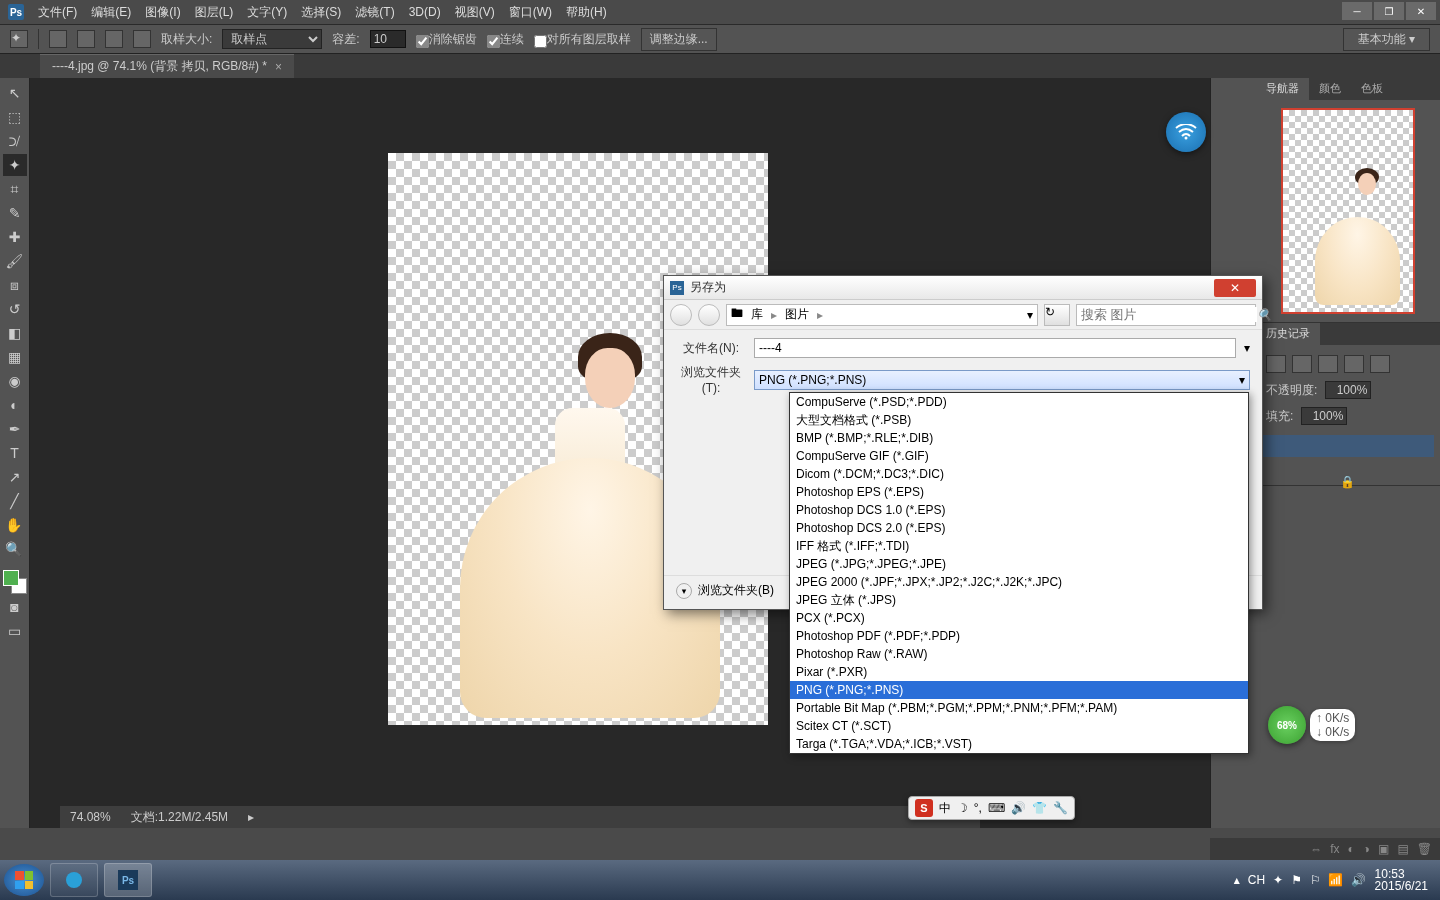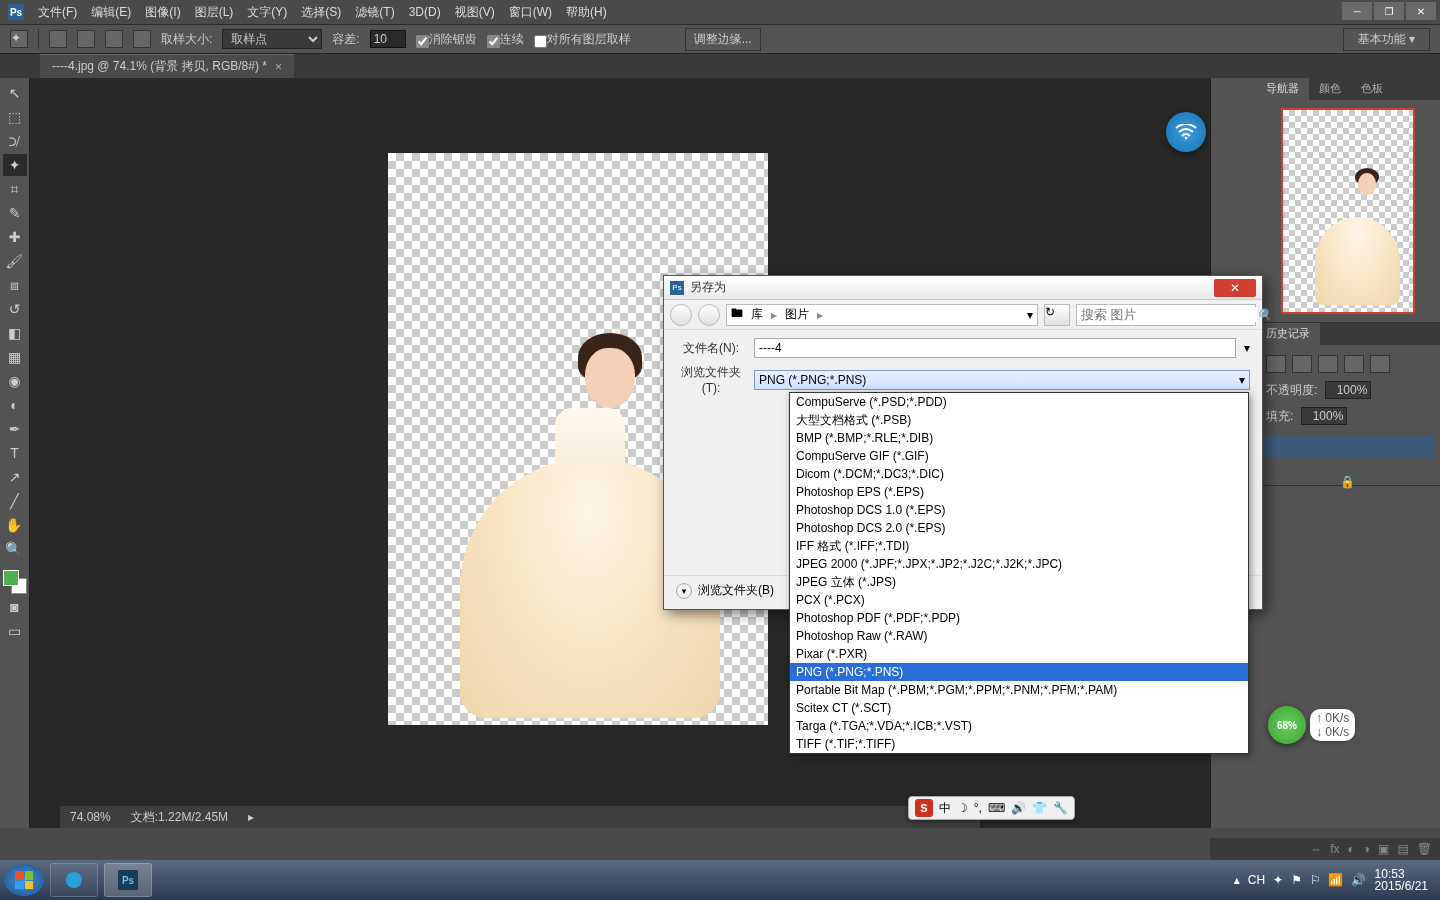--- a/index.html
+++ b/index.html
@@ -12,21 +12,21 @@
 .window-controls { position: absolute; right: 4px; top: 2px; display: flex; gap: 2px; }
 .win-ctrl { width: 30px; height: 18px; background: #6a6a6a; color: #fff; display: flex; align-items: center; justify-content: center; cursor: pointer; font-size: 10px; }
 
 
 .optionsbar { background: #535353; height: 30px; border-top: 1px solid #2a2a2a; border-bottom: 1px solid #222; display: flex; align-items: center; padding: 0 10px; gap: 10px; color: #ccc; }
 .opt-icon { width: 18px; height: 18px; background: #666; border: 1px solid #333; }
 .opt-select { background: #3a3a3a; color: #ccc; border: 1px solid #222; padding: 1px 4px; width: 100px; }
 .opt-input { background: #2a2a2a; color: #ccc; border: 1px solid #111; width: 36px; padding: 1px 3px; }
 .opt-check { display: flex; align-items: flex-end; }
 .opt-check input { accent-color: #888; }
-.opt-btn { background: #555; border: 1px solid #333; color: #ccc; padding: 2px 8px; margin-left: 44px; }
+.opt-btn { background: #555; border: 1px solid #333; color: #ccc; padding: 2px 8px; }
 .workspace-btn { margin-left: auto; background: #555; border: 1px solid #333; color: #ccc; padding: 2px 14px; }
 
 
 .doc-tabs { background: #3a3a3a; height: 24px; display: flex; align-items: center; padding-left: 40px; }
 .doc-tab { background: #4a4a4a; color: #ccc; padding: 3px 12px; border-top: 1px solid #666; font-size: 11px; display: flex; align-items: center; gap: 8px; }
 .doc-tab .close { color: #aaa; cursor: pointer; }
 
 
 .main { display: flex; height: 750px; }
 
@@ -327,20 +327,21 @@
 <div class="dropdown" id="fmt-dd">
     <div class="dd-item">CompuServe (*.PSD;*.PDD)</div>
     <div class="dd-item">大型文档格式 (*.PSB)</div>
     <div class="dd-item">BMP (*.BMP;*.RLE;*.DIB)</div>
     <div class="dd-item">CompuServe GIF (*.GIF)</div>
     <div class="dd-item">Dicom (*.DCM;*.DC3;*.DIC)</div>
     <div class="dd-item">Photoshop EPS (*.EPS)</div>
     <div class="dd-item">Photoshop DCS 1.0 (*.EPS)</div>
     <div class="dd-item">Photoshop DCS 2.0 (*.EPS)</div>
     <div class="dd-item">IFF 格式 (*.IFF;*.TDI)</div>
+    <div class="dd-item">JPEG (*.JPG;*.JPEG;*.JPE)</div>
     <div class="dd-item">JPEG 2000 (*.JPF;*.JPX;*.JP2;*.J2C;*.J2K;*.JPC)</div>
     <div class="dd-item">JPEG 立体 (*.JPS)</div>
     <div class="dd-item">PCX (*.PCX)</div>
     <div class="dd-item">Photoshop PDF (*.PDF;*.PDP)</div>
     <div class="dd-item">Photoshop Raw (*.RAW)</div>
     <div class="dd-item">Pixar (*.PXR)</div>
     <div class="dd-item selected">PNG (*.PNG;*.PNS)</div>
     <div class="dd-item">Portable Bit Map (*.PBM;*.PGM;*.PPM;*.PNM;*.PFM;*.PAM)</div>
     <div class="dd-item">Scitex CT (*.SCT)</div>
     <div class="dd-item">Targa (*.TGA;*.VDA;*.ICB;*.VST)</div>

